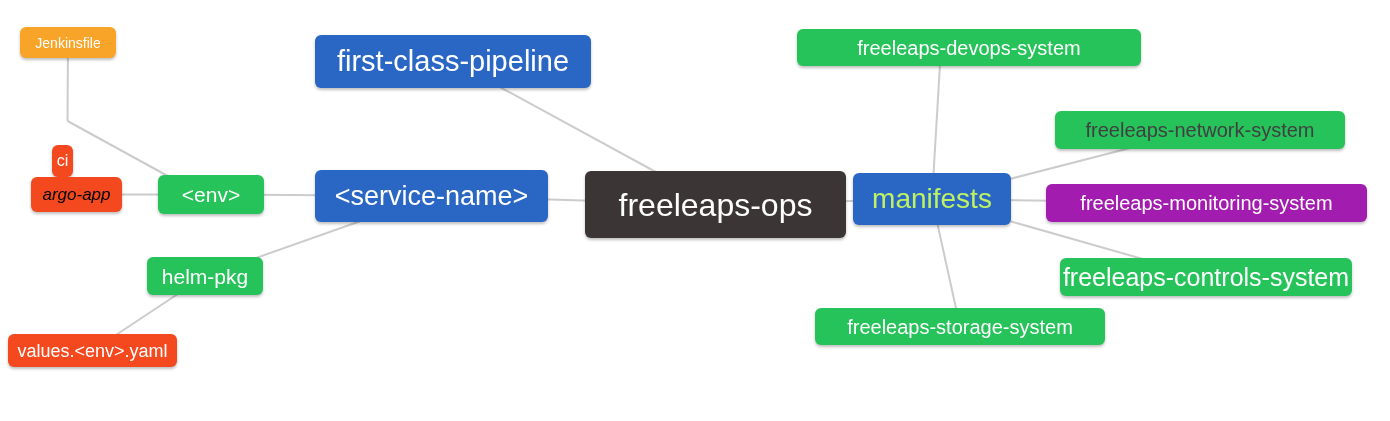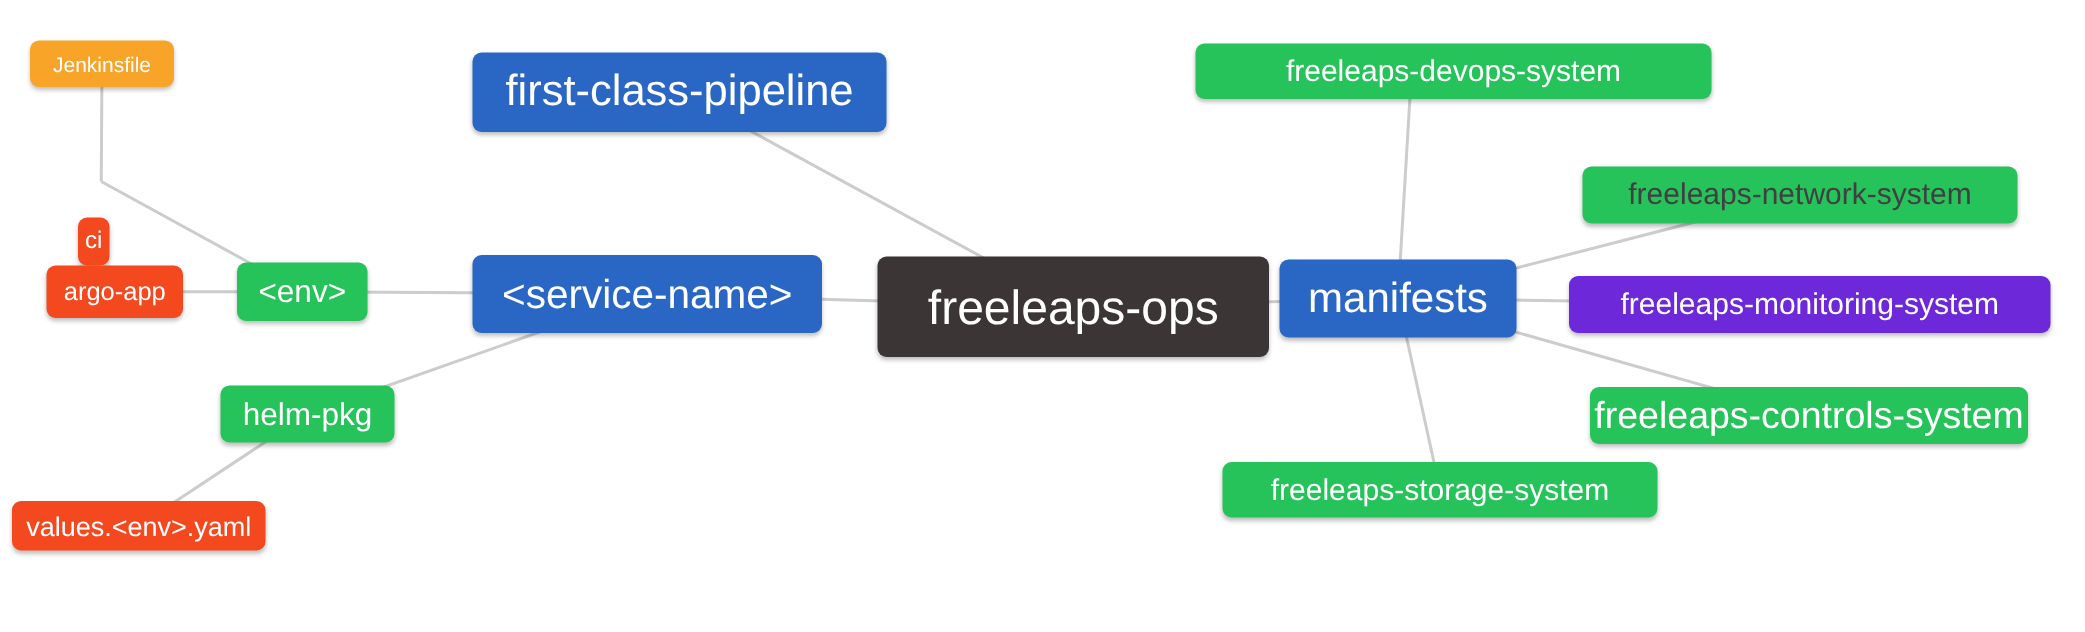--- a/index.html
+++ b/index.html
@@ -54,26 +54,26 @@
       <line x1="453" y1="61.5" x2="715.5" y2="204.5" stroke="#CCCCCC" stroke-width="2"></line>
       <line x1="715.5" y1="204.5" x2="932" y2="199" stroke="#CCCCCC" stroke-width="2"></line>
       <line x1="932" y1="199" x2="941" y2="47.5" stroke="#CCCCCC" stroke-width="2"></line>
       <line x1="932" y1="199" x2="1200" y2="130" stroke="#CCCCCC" stroke-width="2"></line>
       <line x1="932" y1="199" x2="1206.5" y2="203" stroke="#CCCCCC" stroke-width="2"></line>
       <line x1="932" y1="199" x2="1206" y2="277" stroke="#CCCCCC" stroke-width="2"></line>
       <line x1="932" y1="199" x2="960" y2="326.5" stroke="#CCCCCC" stroke-width="2"></line>
     </svg>
 <div class="node" style="left: 20px; top: 27px; width: 96px; height: 31px; font-size: 14px; background: rgb(248, 164, 40); color: rgb(255, 255, 255);">Jenkinsfile</div>
     <div class="node" style="left: 52px; top: 105px; width: 21px; height: 32px; font-size: 16px; background: rgb(244, 73, 30); color: rgb(255, 255, 255); margin-top: 40px;">ci</div>
-    <div class="node" style="left: 31px; top: 177px; width: 91px; height: 35px; font-size: 17px; background: rgb(244, 73, 30); color: #ffffff;">argo-app</div>
-    <div class="node" style="left: 158px; top: 175px; width: 87px; height: 39px; font-size: 21px; background: rgb(38, 195, 90); color: rgb(255, 255, 255);">&lt;env&gt;</div>
+    <div class="node" style="left: 31px; top: 177px; width: 91px; height: 35px; font-size: 17px; background: rgb(244, 73, 30); color: #000000; font-style: italic;">argo-app</div>
+    <div class="node" style="left: 158px; top: 175px; width: 106px; height: 39px; font-size: 21px; background: rgb(38, 195, 90); color: rgb(255, 255, 255);">&lt;env&gt;</div>
     <div class="node" style="left: 147px; top: 257px; width: 116px; height: 38px; font-size: 21px; background: rgb(38, 195, 90); color: rgb(255, 255, 255);">helm-pkg</div>
     <div class="node" style="left: 8px; top: 334px; width: 169px; height: 33px; font-size: 18px; background: rgb(244, 73, 30); color: rgb(255, 255, 255); text-align: right;">values.&lt;env&gt;.yaml</div>
     <div class="node" style="left: 315px; top: 35px; width: 276px; height: 53px; font-size: 29px; background: rgb(42, 103, 196); color: rgb(255, 255, 255);">first-class-pipeline</div>
     <div class="node" style="left: 315px; top: 170px; width: 233px; height: 52px; font-size: 27px; background: rgb(42, 103, 196); color: rgb(255, 255, 255);">&lt;service-name&gt;</div>
     <div class="node" style="left: 585px; top: 171px; width: 261px; height: 67px; font-size: 32px; background: rgb(59, 54, 53); color: rgb(255, 255, 255);">freeleaps-ops</div>
-    <div class="node" style="left: 853px; top: 173px; width: 158px; height: 52px; font-size: 28px; background: rgb(42, 103, 196); color: #ffffff;">manifests</div>
+    <div class="node" style="left: 853px; top: 173px; width: 158px; height: 52px; font-size: 28px; background: rgb(42, 103, 196); color: #bef264;">manifests</div>
     <div class="node" style="left: 797px; top: 29px; width: 344px; height: 37px; font-size: 20px; background: rgb(38, 195, 90); color: rgb(255, 255, 255);">freeleaps-devops-system</div>
     <div class="node" style="left: 1055px; top: 111px; width: 290px; height: 38px; font-size: 20px; background: rgb(38, 195, 90); color: #404040;">freeleaps-network-system</div>
-    <div class="node" style="left: 1046px; top: 184px; width: 321px; height: 38px; font-size: 20px; background: #6d28d9; color: rgb(255, 255, 255);">freeleaps-monitoring-system</div>
+    <div class="node" style="left: 1046px; top: 184px; width: 321px; height: 38px; font-size: 20px; background: #a21caf; color: rgb(255, 255, 255);">freeleaps-monitoring-system</div>
     <div class="node" style="left: 1060px; top: 258px; width: 292px; height: 38px; font-size: 25px; background: rgb(38, 195, 90); color: rgb(255, 255, 255);">freeleaps-controls-system</div>
     <div class="node" style="left: 815px; top: 308px; width: 290px; height: 37px; font-size: 20px; background: rgb(38, 195, 90); color: rgb(255, 255, 255);">freeleaps-storage-system</div>
   </div>
 
 </body></html>

